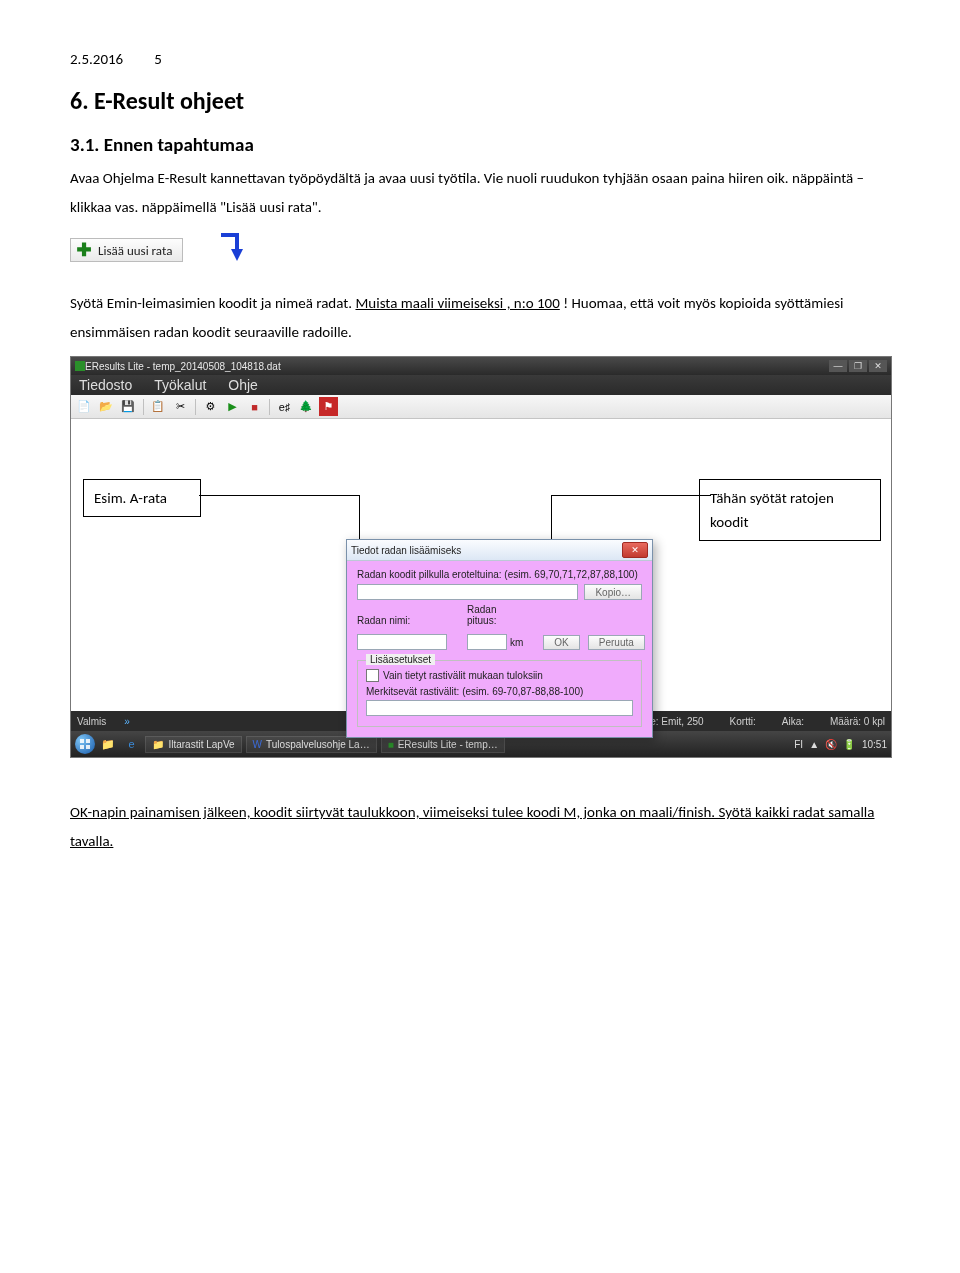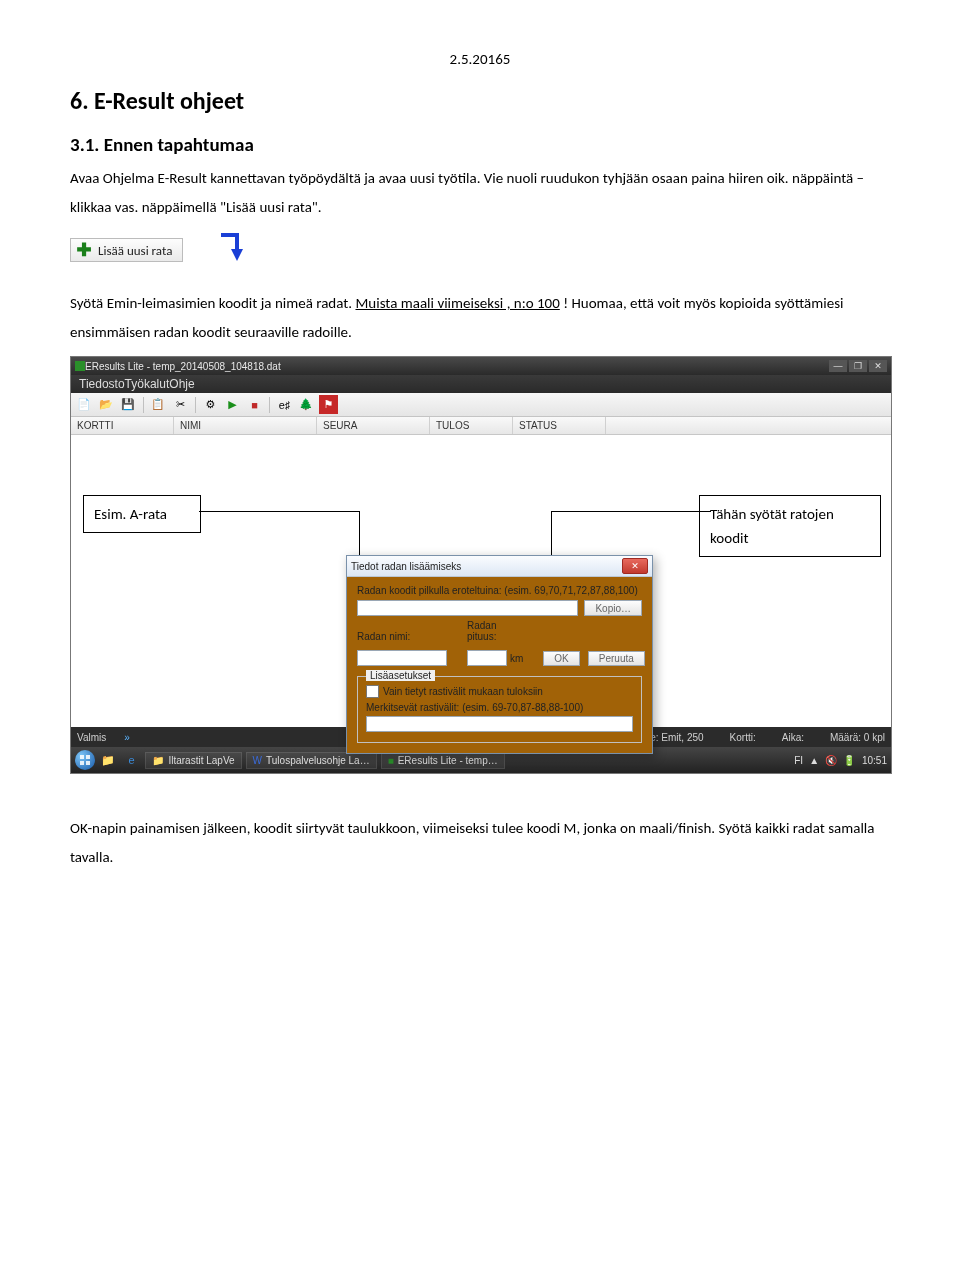--- a/index.html
+++ b/index.html
@@ -8,22 +8,23 @@
     font-family: Calibri, Arial, sans-serif;
     background: #fff;
     color: #000;
     width: 960px;
   }
   .page {
     padding: 50px 70px 50px 70px;
   }
   .header-row {
     display: flex;
-    justify-content: center;
+    justify-content: flex-start;
     font-size: 15px;
+    gap: 31px;
   }
   h2.section {
     font-size: 24px;
     font-weight: bold;
     margin: 18px 0 12px 0;
   }
   h3.subsection {
     font-size: 19px;
     font-weight: bold;
     margin: 18px 0 8px 0;
@@ -93,23 +94,23 @@
     color: #ddd;
     display: inline-flex;
     align-items: center;
     justify-content: center;
     font-size: 9px;
   }
   .menubar {
     background: linear-gradient(#3a3a3a, #2a2a2a);
     color: #ddd;
     display: flex;
-    gap: 0;
+    gap: 22px;
     padding: 2px 8px;
-    font-size: 12px;
+    font-size: 14px;
   }
   .toolbar {
     background: linear-gradient(#f7f7f7, #e5e5e5);
     border-bottom: 1px solid #c4c4c4;
     padding: 2px 4px;
     display: flex;
     gap: 3px;
     align-items: center;
   }
   .tb-icon {
@@ -203,21 +204,21 @@
     height: 1px;
     background: #000;
   }
   
   .dialog {
     position: absolute;
     left: 275px;
     top: 120px;
     width: 305px;
     border: 1px solid #7a91aa;
-    background: #a16207;
+    background: #f0abfc;
     box-shadow: 3px 3px 10px rgba(0,0,0,0.3);
     font-size: 10px;
     color: #222;
   }
   .dlg-title {
     background: linear-gradient(#fafcff, #dce7f5);
     border-bottom: 1px solid #bcc8d6;
     display: flex;
     justify-content: space-between;
     align-items: center;
@@ -343,27 +344,20 @@
       <span class="tb-icon">📋</span>
       <span class="tb-icon">✂</span>
       <span class="tb-sep"></span>
       <span class="tb-icon">⚙</span>
       <span class="tb-icon" style="color:#1a8f1a">▶</span>
       <span class="tb-icon" style="color:#c02a2a">■</span>
       <span class="tb-sep"></span>
       <span class="tb-icon">e♯</span>
       <span class="tb-icon" style="color:#1a7a1a">🌲</span>
       <span class="tb-icon" style="background:#c62828;color:#fff">⚑</span>
-    </div>
-    <div class="col-headers">
-      <div class="col-h kortti">KORTTI</div>
-      <div class="col-h nimi">NIMI</div>
-      <div class="col-h seura">SEURA</div>
-      <div class="col-h tulos">TULOS</div>
-      <div class="col-h status">STATUS</div>
     </div>
 
     <div class="content-area">
 
       <div class="annot a1">Esim. A-rata</div>
       <div class="annot a2">Tähän syötät ratojen koodit</div>
 
       <div class="connector" style="left:128px; top:76px; width:160px;"></div>
       <div style="position:absolute; left:288px; top:76px; width:1px; height:120px; background:#000;"></div>
       <div class="connector" style="left:480px; top:76px; width:160px;"></div>
@@ -449,14 +443,14 @@
       <div class="tray">
         <span>FI</span>
         <span>▲</span>
         <span>🔇</span>
         <span>🔋</span>
         <span>10:51</span>
       </div>
     </div>
   </div>
 
-  <p class="body" style="margin-top:40px;">OK-napin painamisen jälkeen, koodit siirtyvät taulukkoon, viimeiseksi tulee koodi M, jonka on maali/finish.  Syötä kaikki radat samalla tavalla.</p>
+  <p class="body" style="margin-top:40px;text-decoration:underline;">OK-napin painamisen jälkeen, koodit siirtyvät taulukkoon, viimeiseksi tulee koodi M, jonka on maali/finish.  Syötä kaikki radat samalla tavalla.</p>
 </div>
 
 </body></html>

